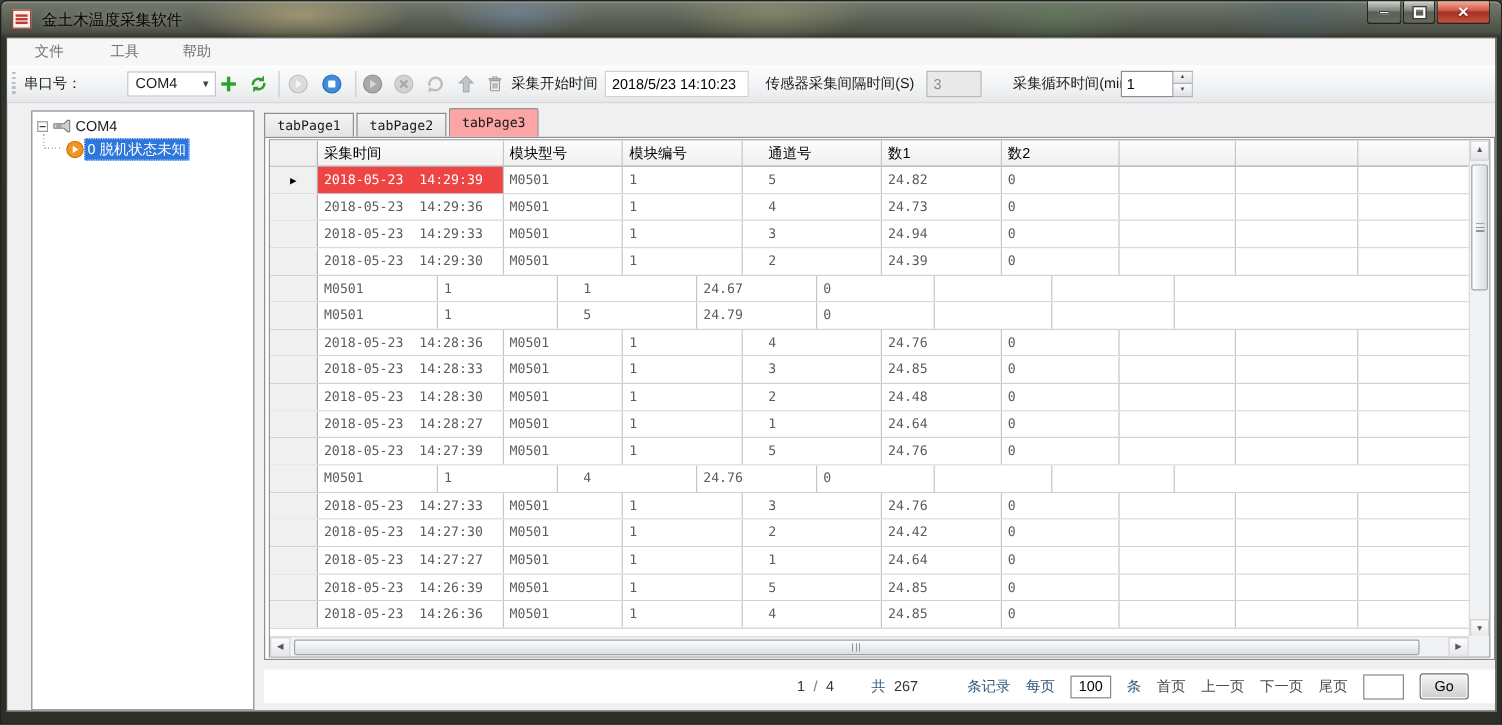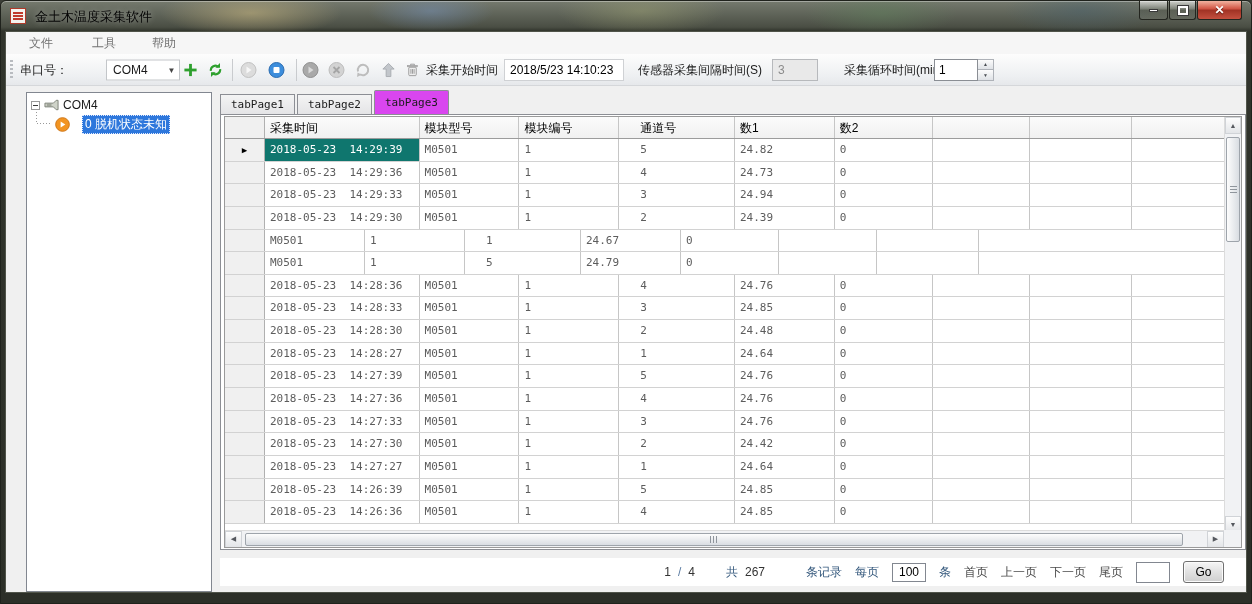--- a/index.html
+++ b/index.html
@@ -58,43 +58,43 @@
   .spin-btns { width:16px; display:flex; flex-direction:column; border:1px solid #aeb2b8; border-left:none; }
   .spin-btn { flex:1; background:linear-gradient(#fcfcfc,#dfe2e6); display:flex; align-items:center; justify-content:center; font-size:5px; color:#4a4e54; }
   .spin-btn + .spin-btn { border-top:1px solid #aeb2b8; }
 
   
   .tree-panel { position:absolute; left:20px; top:60px; width:186px; height:500px; background:#fff; border:1px solid #828790; }
   .tree-root { position:absolute; left:4px; top:4px; height:16px; display:flex; align-items:center; }
   .expander { width:9px; height:9px; border:1px solid #9a9a9a; background:#fff; position:relative; margin-right:4px; }
   .expander::after { content:""; position:absolute; left:1px; right:1px; top:3px; height:1px; background:#3a3a3a; }
   .tree-child { position:absolute; left:28px; top:22px; height:18px; display:flex; align-items:center; }
-  .tree-sel { background:#2d77dc; color:#fff; padding:1px 3px; outline:1px dotted #dfe8ff; outline-offset:-1px; margin-left:12px; }
+  .tree-sel { background:#2d77dc; color:#fff; padding:1px 3px; outline:1px dotted #dfe8ff; outline-offset:-1px; margin-left:0; }
   .dotline-v { position:absolute; left:9px; top:16px; width:1px; height:14px; background:repeating-linear-gradient(180deg,#999 0 1px,transparent 1px 3px); }
   .dotline-h { position:absolute; left:10px; top:30px; width:14px; height:1px; background:repeating-linear-gradient(90deg,#999 0 1px,transparent 1px 3px); }
 
   
   .tabstrip { position:absolute; left:214px; top:58px; height:24px; display:flex; align-items:flex-end; }
   .tab { height:20px; padding:0 10px; display:flex; align-items:center; font-family:"DejaVu Sans Mono",monospace; font-size:11px;
     background:linear-gradient(#f4f4f4,#e4e4e6); border:1px solid #8c8e94; border-bottom:none; margin-right:2px; color:#1a1a1a; }
-  .tab.active { height:24px; background:#d946ef; position:relative; z-index:3; border-radius:2px 2px 0 0; }
+  .tab.active { height:24px; background:#fca5a5; position:relative; z-index:3; border-radius:2px 2px 0 0; }
   .tabbody { position:absolute; left:214px; top:82px; width:1026px; height:436px; background:#fff; border:1px solid #8c8e94; z-index:1; }
 
   
   .grid { position:absolute; left:218px; top:84px; width:1018px; height:432px; border:1px solid #9a9a9a; background:#fff; z-index:2; overflow:hidden; }
   .grid-head { display:flex; height:22px; background:linear-gradient(#fbfbfb,#f1f1f1); border-bottom:1px solid #9c9c9c; }
   .hcell { font-size:12px; color:#000; padding:3px 0 0 5px; border-right:1px solid #c6c6c6; overflow:hidden; white-space:nowrap; }
   .corner { width:40px; background:#f0f0f0; border-right:1px solid #b0b0b0; }
   .grid-row { display:flex; height:22.65px; background:#fff; border-bottom:1px solid #d2d2d2; }
   .cell { font-family:"DejaVu Sans Mono",monospace; font-size:11px; color:#5c5c5c; padding:4px 0 0 5px; border-right:1px solid #c6c6c6; overflow:hidden; white-space:pre; }
   .rowhdr { width:40px; background:#f0f0f0; border-right:1px solid #b0b0b0; text-align:center; padding-left:0; }
   .marker { color:#000; font-size:9px; line-height:14px; }
   .c0 { width:155px; } .c1 { width:100px; } .c2 { width:100px; } .c3 { width:100px;margin-left:16px; }
   .c4 { width:100px; } .c5 { width:98px; } .c6 { width:98px; } .c7 { width:102px; } .c8 { width:109px; border-right:none; }
-  .cell.sel { background:#0f766e; color:#fff; }
+  .cell.sel { background:#ef4444; color:#fff; }
 
   
   .vscroll { position:absolute; right:0; top:0; width:17px; height:416px; background:#f1f2f4; border-left:1px solid #dcdcdc; }
   .hscroll { position:absolute; left:0; bottom:0; height:17px; right:17px; background:#f1f2f4; border-top:1px solid #dcdcdc; display:flex; align-items:center; }
   .sb-btn { width:17px; height:17px; background:linear-gradient(#fdfdfd,#e3e5e8); border:1px solid #d0d3d7; color:#55585e; font-size:7px; display:flex; align-items:center; justify-content:center; flex:none; }
   .vscroll .sb-btn { width:100%; }
   .vscroll .sb-btn.bottom { position:absolute; bottom:0; }
   .v-thumb { position:absolute; top:20px; left:1px; width:14px; height:105px; border:1px solid #9ea4ab; border-radius:2px;
     background:linear-gradient(90deg,#fdfdfd,#d9dde2); display:flex; align-items:center; justify-content:center; }
   .h-thumb { margin-left:3px; width:938px; height:13px; border:1px solid #9ea4ab; border-radius:2px;
@@ -397,21 +397,20 @@
             <div class="cell c2">1</div>
             <div class="cell c3">5</div>
             <div class="cell c4">24.76</div>
             <div class="cell c5">0</div>
             <div class="cell c6"></div>
             <div class="cell c7"></div>
             <div class="cell c8"></div>
           </div>
           <div class="grid-row">
             <div class="cell rowhdr"></div>
-            <div class="cell c0">2018-05-23  14:27:36</div>
             <div class="cell c1">M0501</div>
             <div class="cell c2">1</div>
             <div class="cell c3">4</div>
             <div class="cell c4">24.76</div>
             <div class="cell c5">0</div>
             <div class="cell c6"></div>
             <div class="cell c7"></div>
             <div class="cell c8"></div>
           </div>
           <div class="grid-row">

